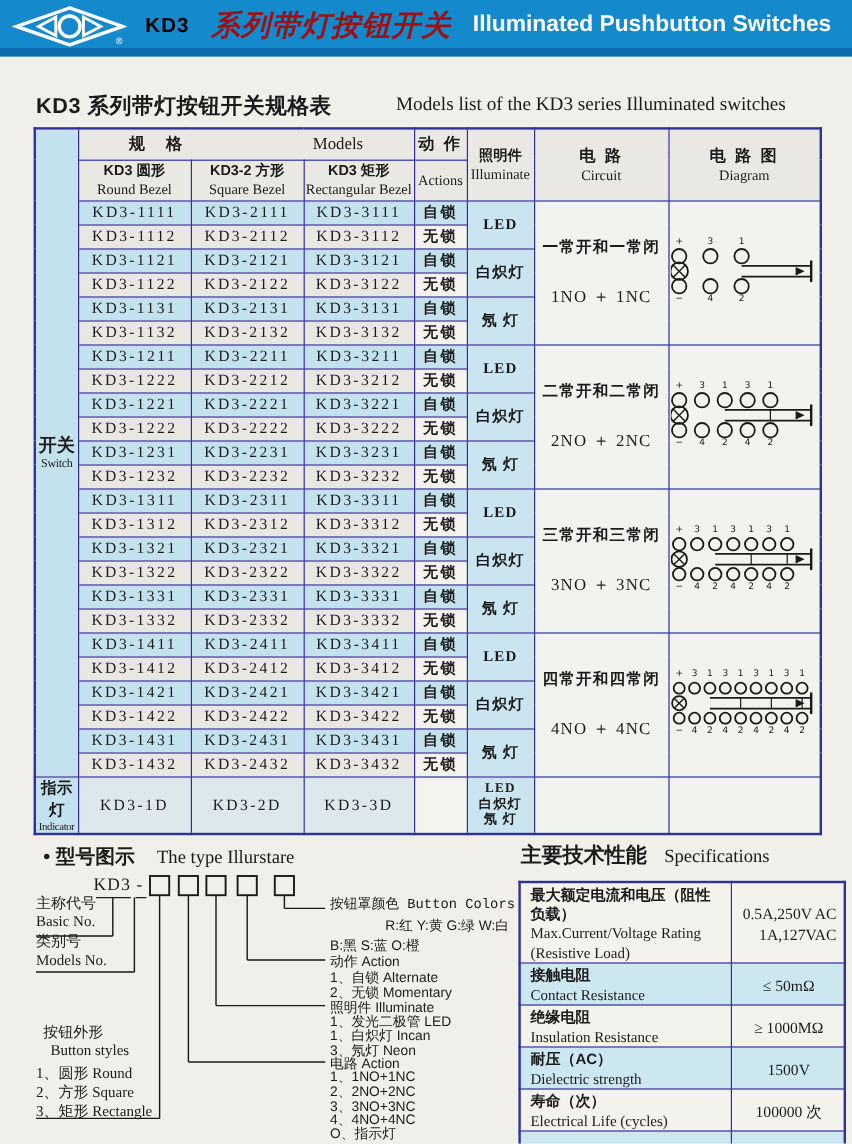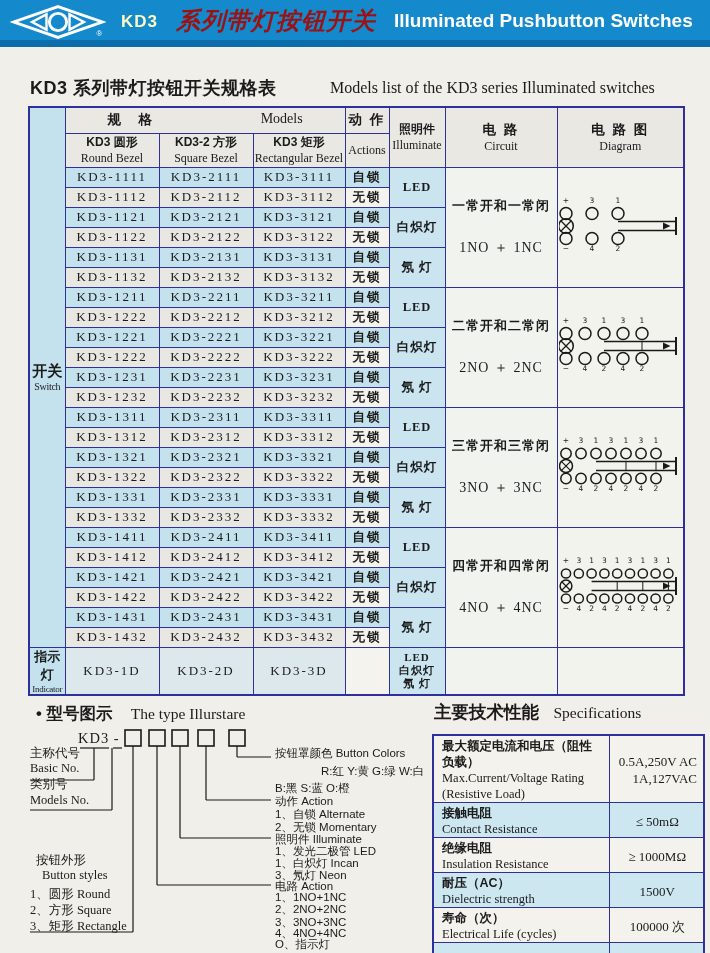--- a/index.html
+++ b/index.html
@@ -12,40 +12,40 @@
     --hdr:#eae8e3;
   }
   html,body{margin:0;padding:0;}
   body{width:710px;height:953px;background:#f1efe9;font-family:"Liberation Sans",sans-serif;color:var(--ink);}
   #page{position:relative;width:710px;height:953px;overflow:hidden;}
 
   
   .banner{position:absolute;left:0;top:0;width:710px;height:47px;background:#1489cc;}
   .banner .strip{position:absolute;left:0;bottom:0;width:100%;height:7px;background:#0c6dad;}
   .banner .logo{position:absolute;left:10px;top:3px;}
-  .banner .kd3{position:absolute;left:121px;top:12px;font-size:17px;font-weight:700;color:#fef9c3;letter-spacing:1px;}
+  .banner .kd3{position:absolute;left:121px;top:12px;font-size:17px;font-weight:700;color:#000000;letter-spacing:1px;}
   .banner .cn{position:absolute;left:176px;top:5px;font-size:24px;font-weight:800;font-style:italic;color:#9c1212;letter-spacing:1px;white-space:nowrap;}
   .banner .en{position:absolute;left:394px;top:10px;font-size:19px;font-weight:600;color:#fff;white-space:nowrap;}
 
   
   .sec-title-cn{position:absolute;left:30px;top:76px;font-size:18px;font-weight:800;letter-spacing:0.5px;}
   .sec-title-en{position:absolute;left:330px;top:79px;font-size:16px;font-family:Liberation Serif, serif;white-space:nowrap;}
 
   
   table.models{position:absolute;left:28px;top:106px;border-collapse:collapse;table-layout:fixed;border:2px solid var(--border);}
   table.models td{border:1px solid var(--border);padding:0;text-align:center;vertical-align:middle;overflow:hidden;}
   tr.hr1{height:26px;} tr.hr2{height:34px;} tr.br{height:20px;} tr.ir{height:42px;}
   td.side{background:var(--blue);}
   td.side .c1{font-size:15px;font-weight:700;}
   td.side .c2{font-size:10px;font-family:"Liberation Serif",serif;letter-spacing:-0.3px;}
   td.hcell{background:var(--hdr);}
   .h-cn{font-size:13.5px;font-weight:700;letter-spacing:2px;}
   .h-cn2{font-size:12px;font-weight:700;}
   .h-en{font-size:12px;font-family:"Liberation Serif",serif;letter-spacing:0;}
-  .spec-flex{display:flex;justify-content:space-around;align-items:flex-start;gap:23px;}
+  .spec-flex{display:flex;justify-content:space-around;align-items:flex-end;gap:23px;}
   .spec-flex .h-en{font-size:14px;}
   td.model{font-family:"Liberation Serif",serif;font-size:13px;letter-spacing:2px;}
   td.action{font-size:12.5px;font-weight:700;letter-spacing:2px;}
   td.illum{background:var(--illum);font-size:12.5px;font-weight:700;letter-spacing:1px;font-family:"Liberation Serif",serif;}
   td.circuit{background:#f1f3ef;}
   td.circuit .c-cn{font-size:13px;font-weight:700;letter-spacing:1px;}
   td.circuit .c-en{font-size:14px;font-family:"Liberation Serif",serif;letter-spacing:1px;margin-top:24px;}
   td.diagramcell{background:#f3f3ed;}
   td.bg-blue{background:var(--blue);} td.bg-gray{background:var(--gray);} td.bg-white{background:var(--white);}
   td.bg-ind{background:#dce8ec;}
@@ -503,21 +503,21 @@
 
   <div class="td-label" style="left: 2px; top: 45px;">主称代号</div>
       <div class="td-label serif" style="left: 2px; top: 61px;">Basic No.</div>
       <div class="td-label" style="left: 2px; top: 76px;">类别号</div>
       <div class="td-label serif" style="left: 2px; top: 93px;">Models No.</div>
       <div class="td-label" style="left: 8px; top: 152px;">按钮外形</div>
       <div class="td-label serif" style="left: 14px; top: 168px;">Button styles</div>
       <div class="td-label serif" style="left: 2px; top: 186px;">1、圆形 Round</div>
       <div class="td-label serif" style="left: 2px; top: 202px;">2、方形 Square</div>
       <div class="td-label serif" style="left: 2px; top: 218px;">3、矩形 Rectangle</div>
-      <div class="td-right" style="top: 46px;">按钮罩颜色  Button Colors</div>
+      <div class="td-right" style="top: 46px; font-family: Liberation Mono, monospace;">按钮罩颜色  Button Colors</div>
       <div class="td-right" style="top: 64px; padding-left: 46px;">R:红  Y:黄  G:绿  W:白</div>
       <div class="td-right" style="top: 81px;">B:黑  S:蓝  O:橙</div>
       <div class="td-right" style="top: 94px;">动作  Action</div>
       <div class="td-right" style="top: 107px;">1、自锁  Alternate</div>
       <div class="td-right" style="top: 120px;">2、无锁  Momentary</div>
       <div class="td-right" style="top: 132px;">照明件  Illuminate</div>
       <div class="td-right" style="top: 144px;">1、发光二极管  LED</div>
       <div class="td-right" style="top: 156px;">1、白炽灯   Incan</div>
       <div class="td-right" style="top: 168px;">3、氖灯  Neon</div>
       <div class="td-right" style="top: 179px;">电路  Action</div>

